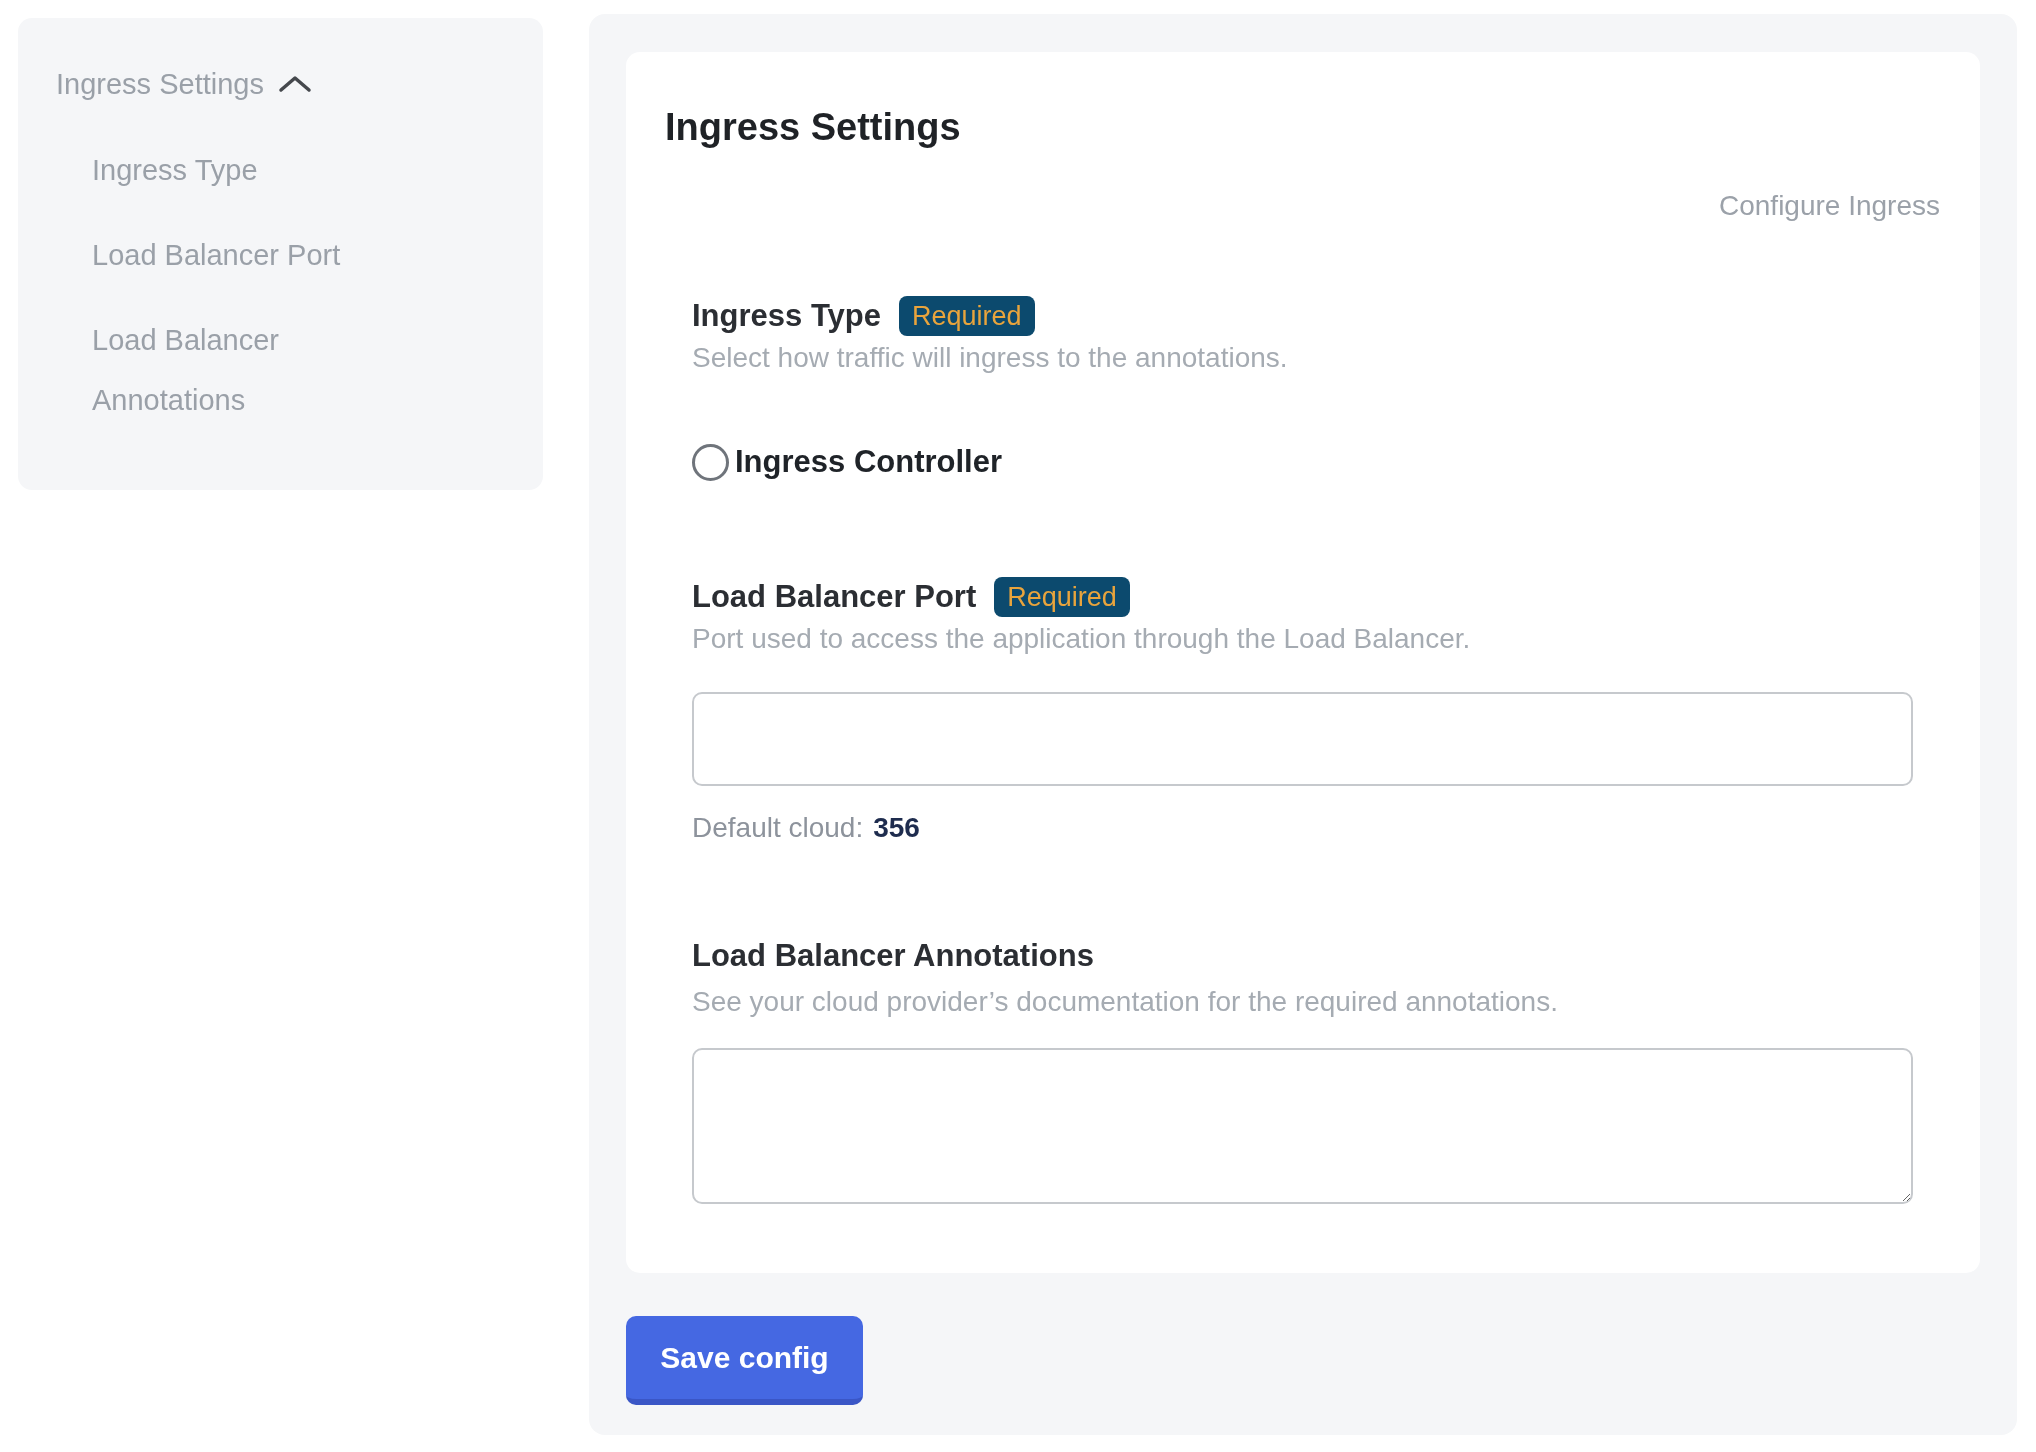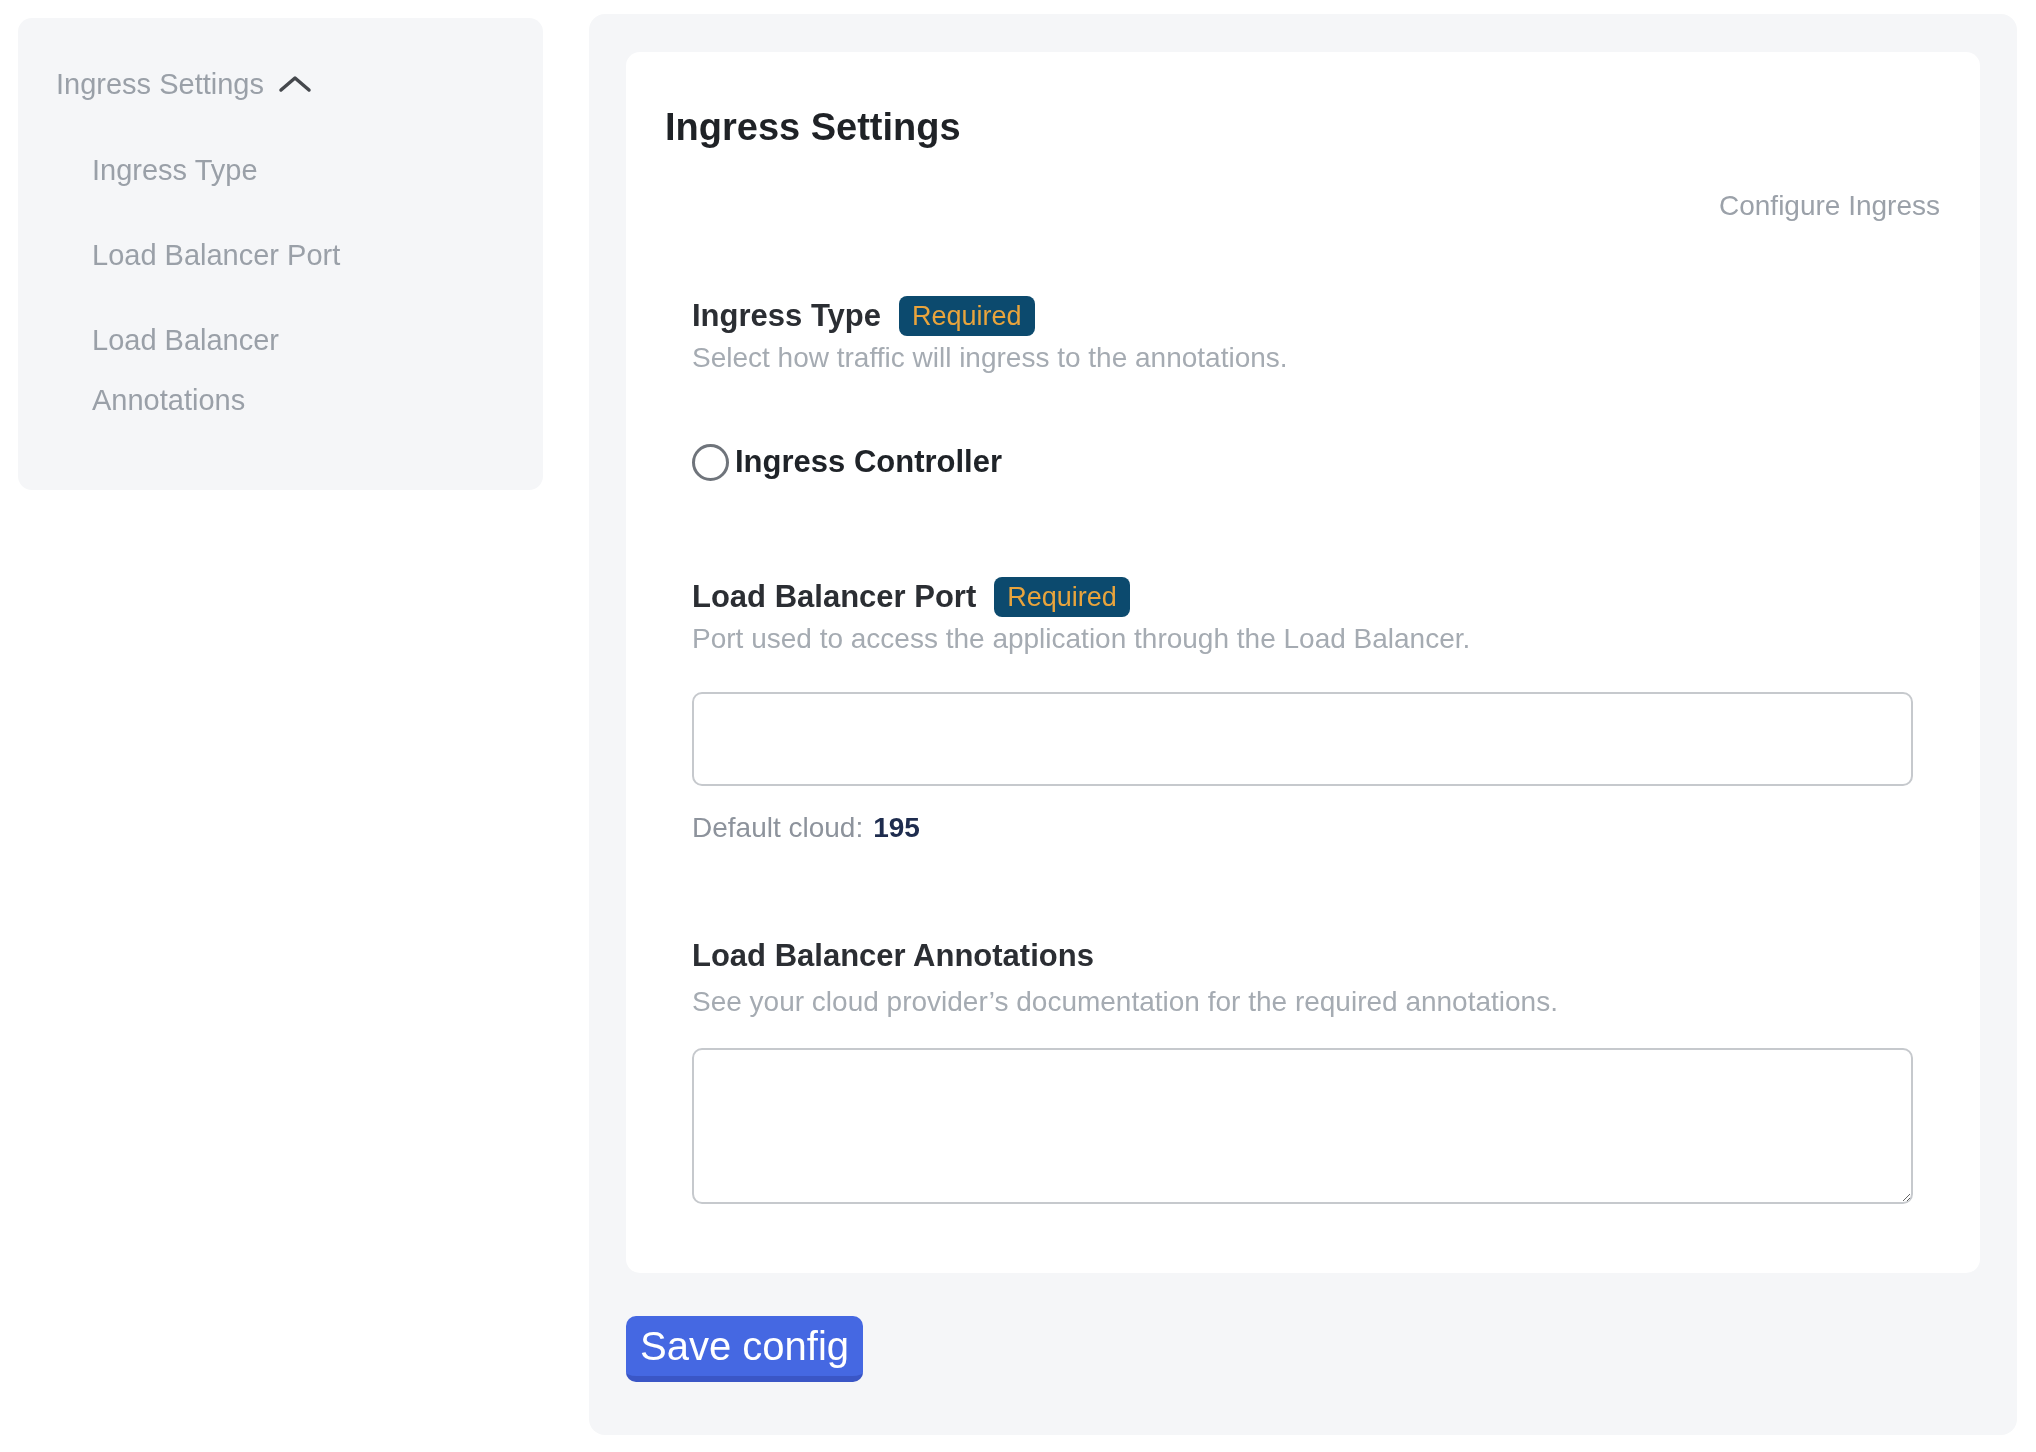--- a/index.html
+++ b/index.html
@@ -155,29 +155,29 @@
     font-size: 28px;
     padding: 16px 24px;
     color: #26282c;
     outline: none;
     resize: both;
   }
 
   .save-button {
     position: absolute;
     left: 37px; top: 1302px;
-    width: 237px; height: 66px;
+    width: 237px; height: 89px;
     background: #4568e2;
     border: none;
     border-bottom: 6px solid #3a56c6;
     border-radius: 10px;
     color: #ffffff;
     font-family: inherit;
-    font-size: 40px;
-    font-weight: 400;
+    font-size: 30px;
+    font-weight: 700;
     cursor: pointer;
   }
 </style>
 </head>
 <body>
 
 <aside class="sidebar">
   <div class="sidebar-header">
     <span>Ingress Settings</span>
     <span>
@@ -214,21 +214,21 @@
         </div>
       </div>
 
       <div class="section-lb-port">
         <div class="field-label-row">
           <span class="field-label">Load Balancer Port</span>
           <span class="required-badge">Required</span>
         </div>
         <p class="field-desc">Port used to access the application through the Load Balancer.</p>
         <input class="text-input" type="text" value="" style="">
-        <p class="helper-row"><span>Default cloud:</span><span class="helper-value">195</span></p>
+        <p class="helper-row"><span>Default cloud:</span><span class="helper-value">356</span></p>
       </div>
 
       <div class="section-lb-annotations">
         <div class="field-label-row">
           <span class="field-label">Load Balancer Annotations</span>
         </div>
         <p class="field-desc">See your cloud provider’s documentation for the required annotations.</p>
         <textarea class="textarea-input" style=""></textarea>
       </div>
 

